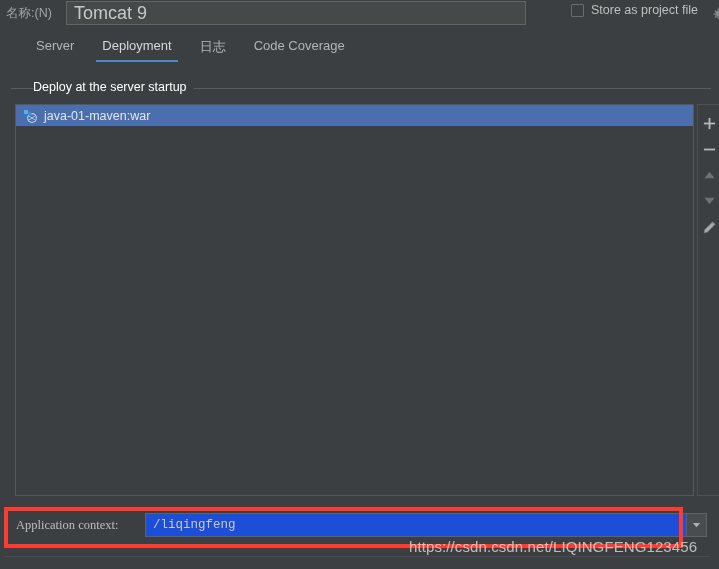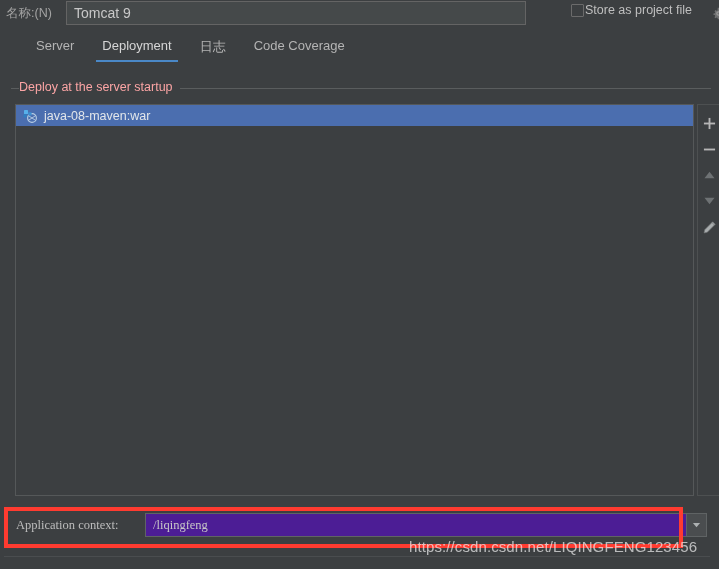--- a/index.html
+++ b/index.html
@@ -32,30 +32,30 @@
   }
   #name-input {
     position: absolute;
     left: 66px; top: 1px;
     width: 460px; height: 24px;
     box-sizing: border-box;
     background: #45494a;
     border: 1px solid #646464;
     color: #c8c8c8;
     font-family: inherit;
-    font-size: 14px;
+    font-size: 18px;
     padding: 0 7px;
     outline: none;
   }
   #store-wrap {
     position: absolute;
     left: 571px; top: 3px;
     display: flex;
     align-items: center;
-    gap: 1px;
+    gap: 7px;
     white-space: nowrap;
   }
   .ij-checkbox {
     width: 13px; height: 13px;
     box-sizing: border-box;
     background: #3c3f41;
     border: 1px solid #6b6b6b;
     border-radius: 1px;
     display: inline-block;
     flex: 0 0 auto;
@@ -99,23 +99,23 @@
   }
 
   
   #deploy-group {
     position: absolute;
     left: 11px; top: 80px;
     width: 700px; height: 418px;
   }
   #deploy-title {
     position: absolute;
-    left: 8px; top: 0;
-    font-size: 12.5px;
-    color: #fca5a5;
+    left: 22px; top: 0;
+    font-size: 12.5px;
+    color: #ffffff;
     background: #3c3f41;
     padding-right: 7px;
     z-index: 2;
     white-space: nowrap;
   }
   #deploy-rule {
     position: absolute;
     left: 0; top: 8px;
     width: 700px; height: 1px;
     background: #5a5d5e;
@@ -182,25 +182,25 @@
     font-size: 12.5px;
     color: #bdbdbd;
     white-space: nowrap;
     font-family: Liberation Serif, serif;
   }
   #context-input {
     position: absolute;
     left: 145px; top: 1px;
     width: 556px; height: 24px;
     box-sizing: border-box;
-    background: #4c1d95;
+    background: #1d4ed8;
     border: 1px solid #5f6364;
     border-right: none;
     color: #c8c8c8;
-    font-family: Liberation Serif, serif;
+    font-family: Liberation Mono, monospace;
     font-size: 12.5px;
     padding: 0 7px;
     outline: none;
   }
   #context-dropdown {
     position: absolute;
     left: 686px; top: 1px;
     width: 21px; height: 24px;
     box-sizing: border-box;
     background: #4a4d4f;
@@ -275,21 +275,21 @@
       <span id="artifact-icon">
         <svg width="16" height="16" viewBox="0 0 16 16">
           <circle cx="10" cy="10" r="4.4" fill="none" stroke="#b9cfe4" stroke-width="1.1"></circle>
           <path d="M6.1 7.4 L13.9 12.6" stroke="#b9cfe4" stroke-width="0.9" fill="none"></path>
           <path d="M13.9 7.4 L6.1 12.6" stroke="#b9cfe4" stroke-width="0.9" fill="none"></path>
           <rect x="2" y="2" width="4" height="4" rx="0.6" fill="#57b0ea"></rect>
           <rect x="6.2" y="4.2" width="3.4" height="3.4" rx="0.6" fill="#3d8fd0"></rect>
           <rect x="1.4" y="6.2" width="3.4" height="3.4" rx="0.6" fill="#2f7ec0"></rect>
         </svg>
       </span>
-      <span id="list-row-label">java-08-maven:war</span>
+      <span id="list-row-label">java-01-maven:war</span>
     </div>
   </div>
 
   <div id="side-toolbar">
     <div class="tool-btn">
       <svg width="13" height="13" viewBox="0 0 14 14">
         <rect x="6" y="1" width="2" height="12" fill="#b6b6b6"></rect>
         <rect x="1" y="6" width="12" height="2" fill="#b6b6b6"></rect>
       </svg>
     </div>

